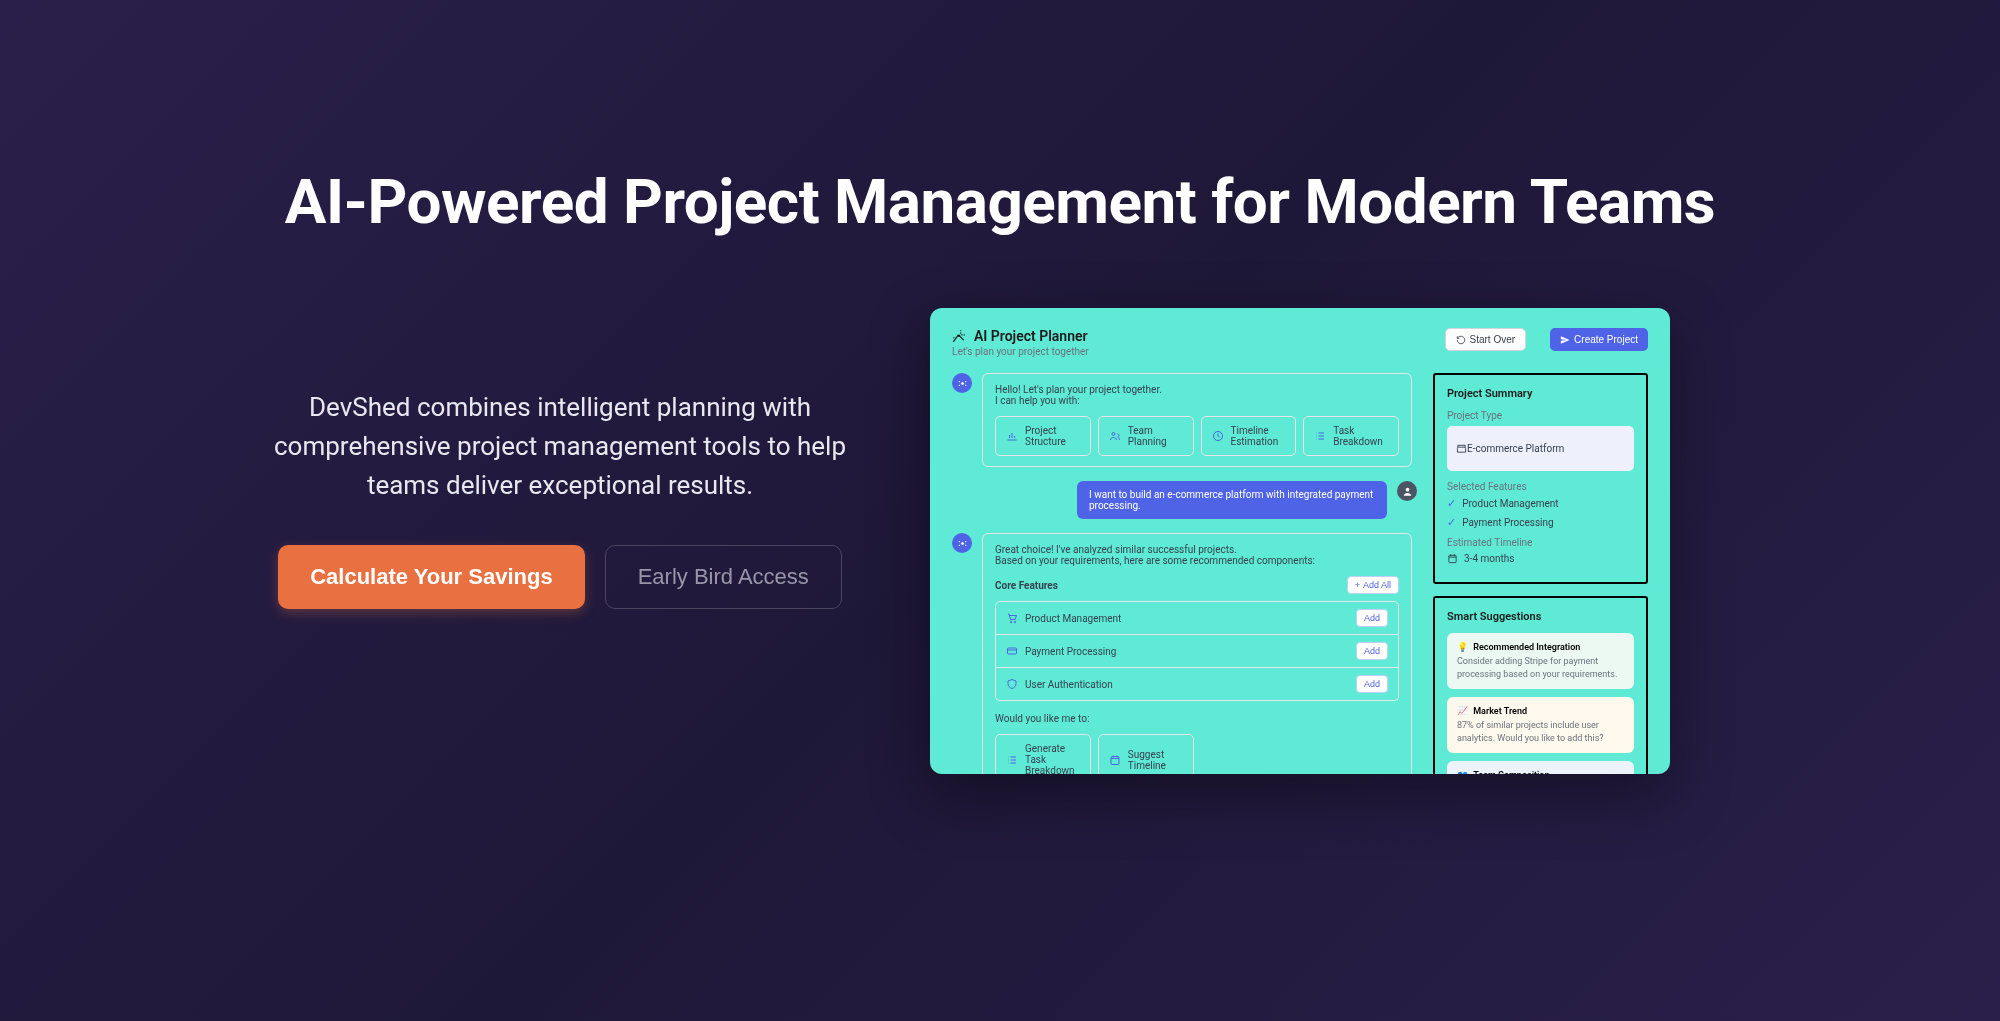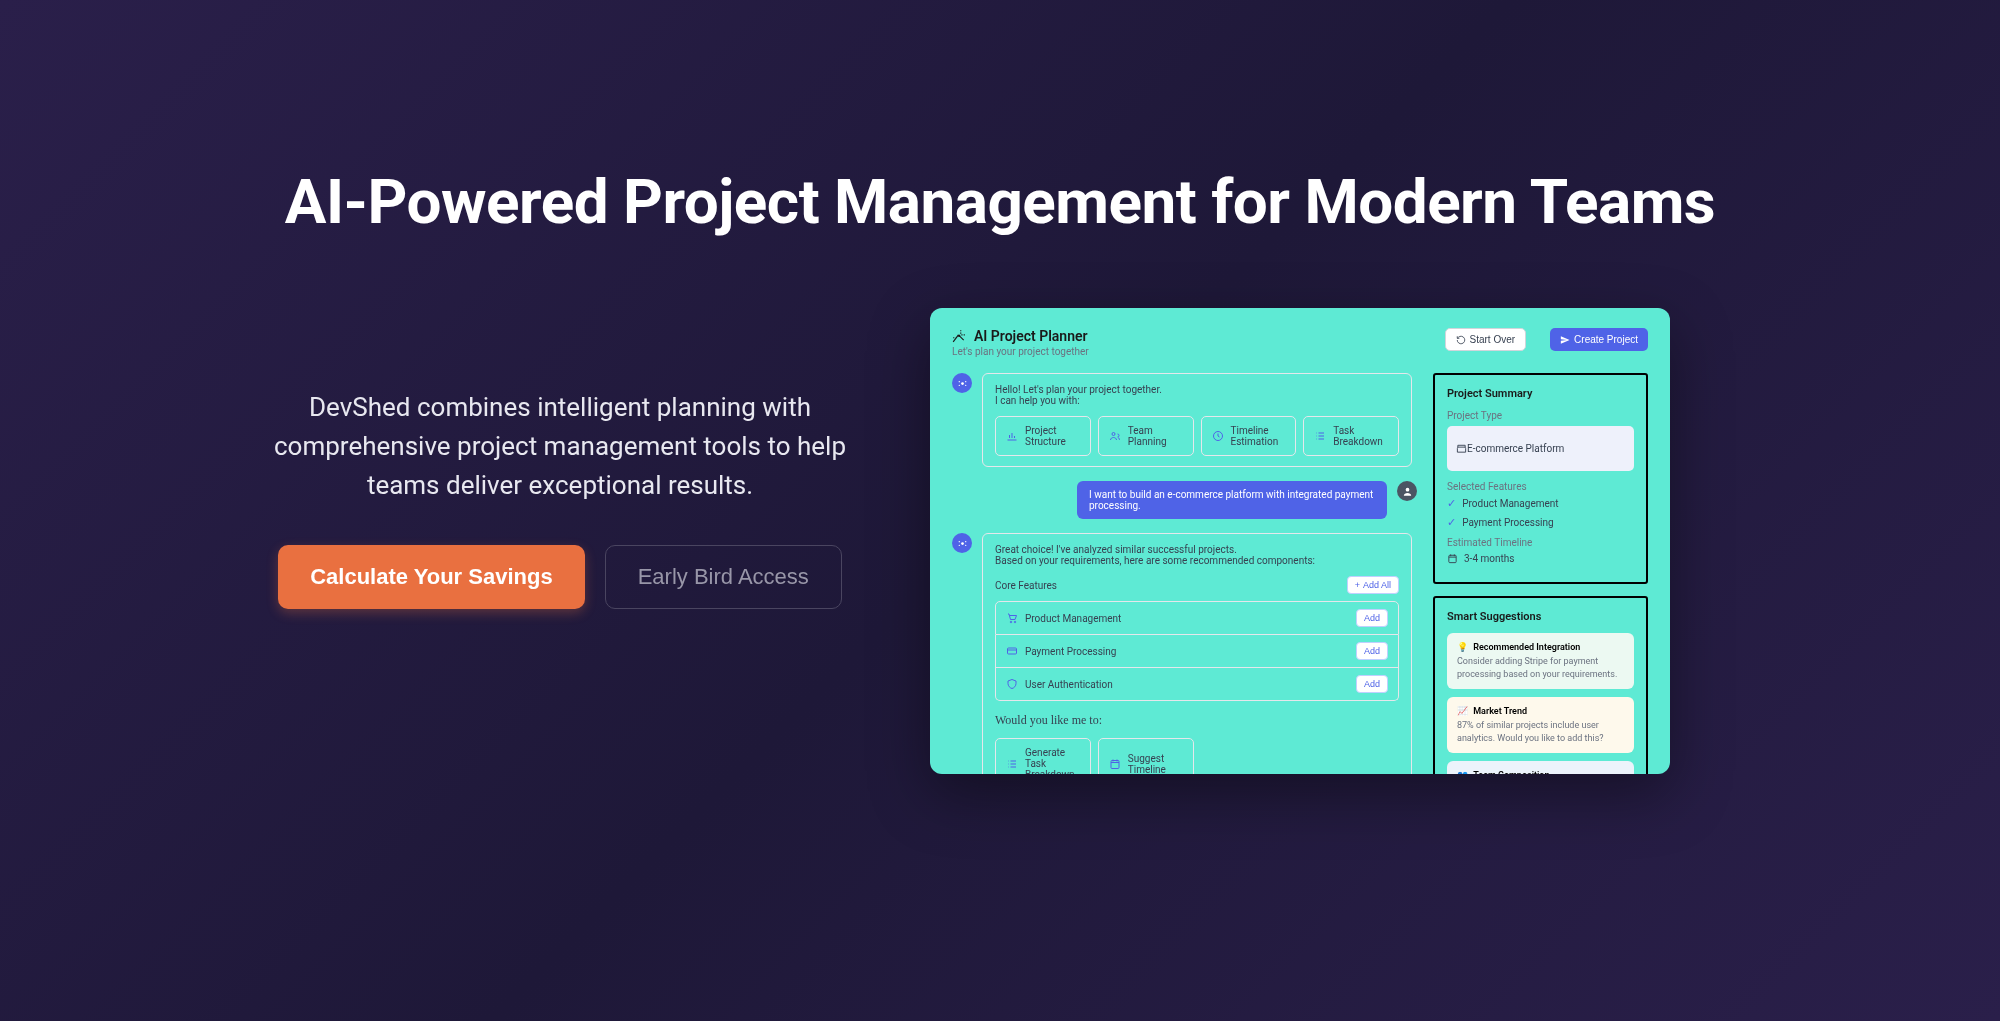--- a/index.html
+++ b/index.html
@@ -148,21 +148,21 @@
   border-radius: 5px;
   padding: 8px 10px;
   display: flex;
   align-items: center;
   gap: 7px;
   font-size: 10px;
   color: #374151;
 }
 .tile-icon { width: 12px; height: 12px; display: inline-flex; align-items: center; justify-content: center; }
 .section-head { display: flex; justify-content: space-between; align-items: center; margin-top: 10px; margin-bottom: 7px; }
-.section-title { font-size: 10px; font-weight: 400; color: #374151; }
+.section-title { font-size: 10px; font-weight: 700; color: #374151; }
 .pill-btn {
   border: 1px solid #bfd0ff;
   background: #fff;
   color: #4f63e7;
   font-size: 9px;
   padding: 3px 7px;
   border-radius: 4px;
   display: flex;
   align-items: center;
   gap: 3px;
@@ -175,21 +175,21 @@
   display: flex;
   align-items: center;
   justify-content: space-between;
   font-size: 10px;
   color: #374151;
 }
 .feat-row:first-of-type { border-top: 1px solid #e5e7eb; border-radius: 5px 5px 0 0; }
 .feat-row:last-of-type { border-radius: 0 0 5px 5px; }
 .feat-left { display: flex; align-items: center; gap: 7px; }
 .feat-icon { width: 12px; height: 12px; }
-.tiny-prompt { font-size: 12px; color: #374151; margin-top: 12px; margin-bottom: 7px; font-family: Liberation Serif, serif; }
+.tiny-prompt { font-size: 10px; color: #374151; margin-top: 12px; margin-bottom: 7px; }
 .side-card {
   border: 2px solid #000000;
   border-radius: 3px;
   padding: 12px;
   margin-bottom: 12px;
 }
 .side-head { font-size: 11px; font-weight: 600; color: #1a1a1a; margin-bottom: 10px; }
 .side-label { font-size: 10px; color: #6b7280; margin-bottom: 5px; }
 .side-tag {
   background: #eef1fb;

